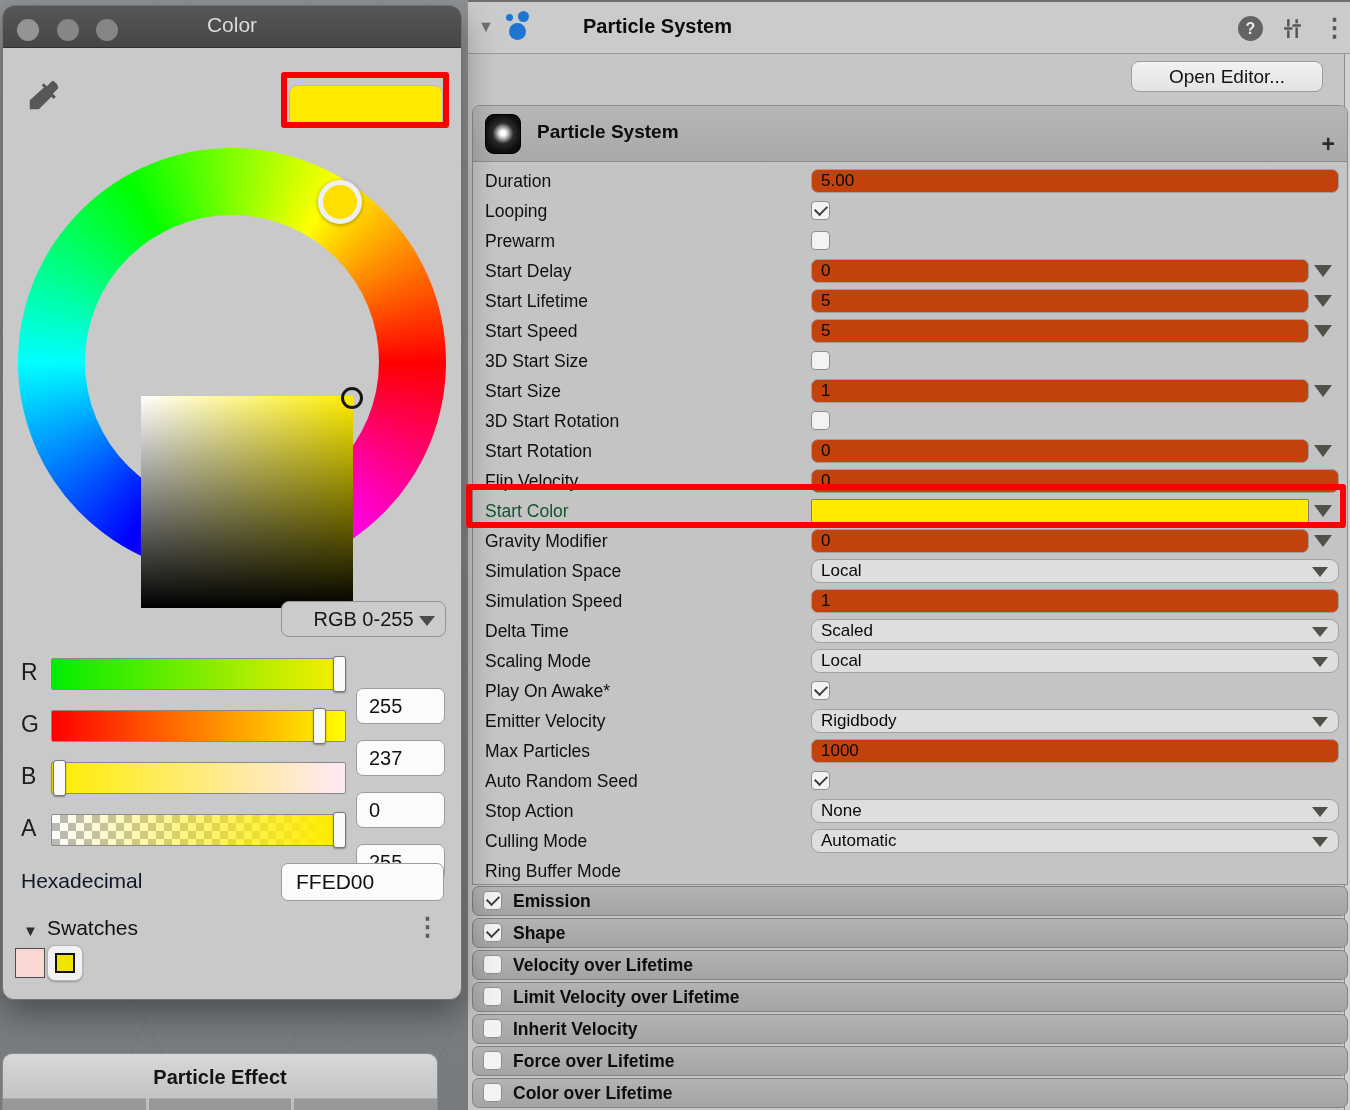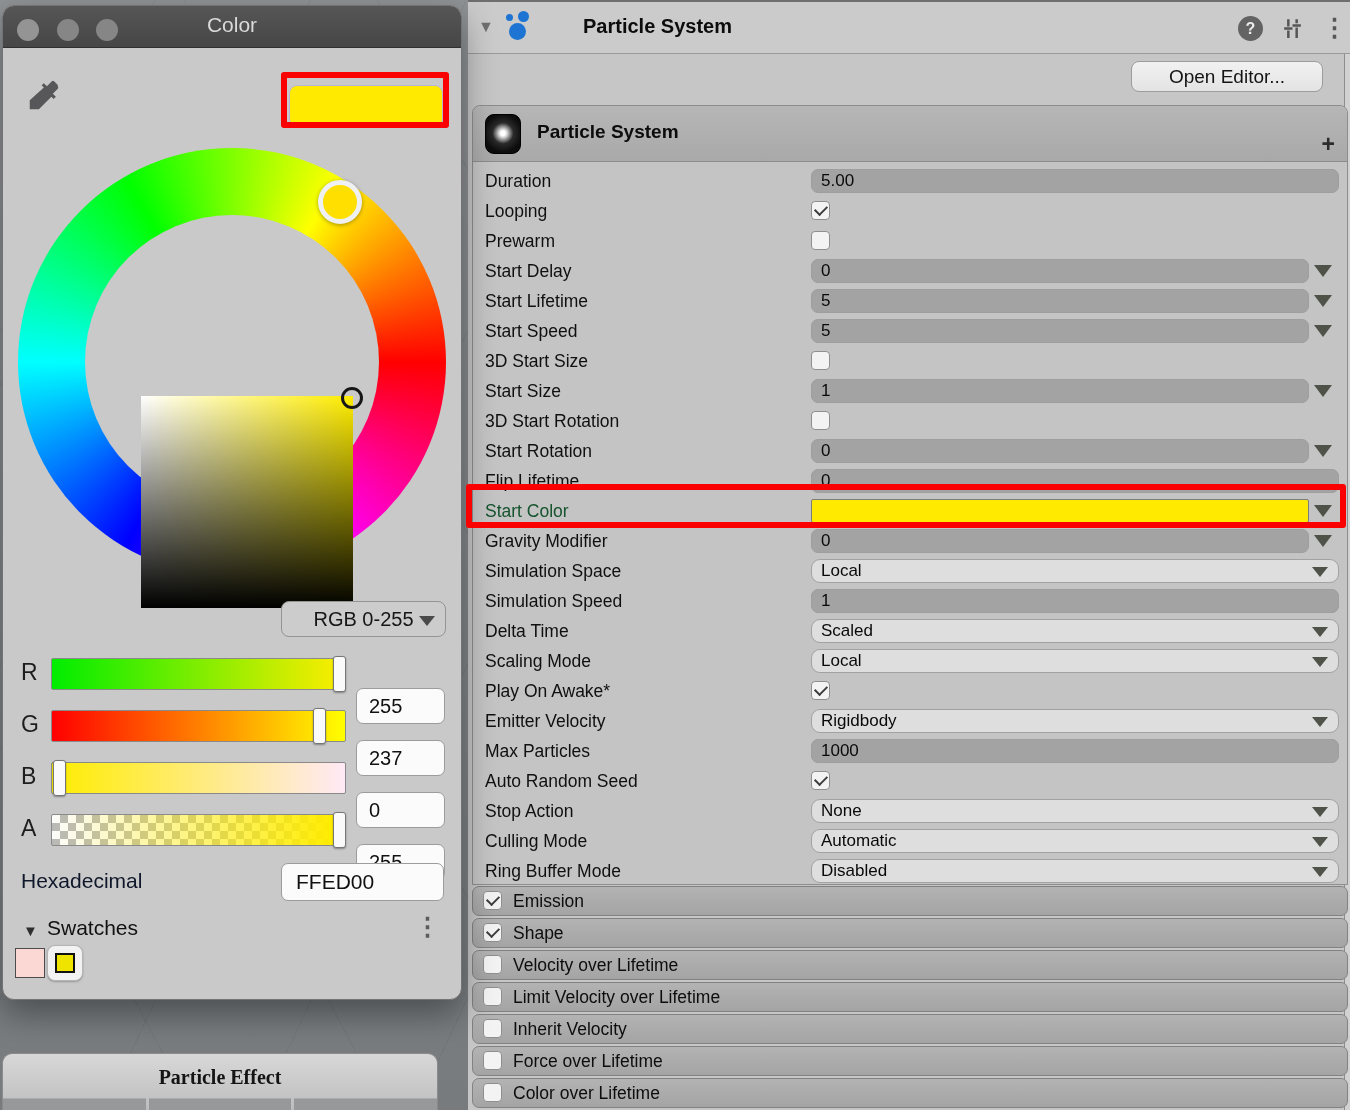--- a/index.html
+++ b/index.html
@@ -82,21 +82,21 @@
     background:#f2f2f2; border:1px solid #b5b5b5; border-radius:8px;
     box-shadow:0 1px 2px rgba(0,0,0,.25); }
   .swatch-yellow { position:absolute; left:7px; top:7px; width:20px; height:20px;
     background:#EFE400; border:2px solid #111; }
 
   
   .pe-panel { position:absolute; left:2px; top:1053px; width:436px; height:57px;
     background:linear-gradient(#d8d8d8,#bdbdbd); border:1px solid #8b8b8b; border-bottom:none;
     border-radius:10px 10px 0 0; z-index:4; }
   .pe-title { position:absolute; left:0; right:0; top:12px; text-align:center;
-    font-size:20px; font-weight:600; color:#141414;font-family:Liberation Serif, serif; }
+    font-size:20px; font-weight:600; color:#141414; }
   .pe-row { position:absolute; left:0; right:0; bottom:0; height:12px; display:flex; gap:3px; }
   .pe-cell { background:#96989a; border-top:1px solid #aaacae; flex:1 1 0; }
 
   
   .inspector { position:absolute; left:468px; top:0; width:882px; height:1110px;
     background:#c6c6c6; border-top:2px solid #6f6f6f; z-index:3; }
   .right-edge { position:absolute; right:0; top:0; width:6px; height:1110px;
     background:#d2d2d2; border-left:1px solid #8d8d8d; }
   .insp-header { position:absolute; left:0; top:0; right:0; height:52px;
     background:#cbcbcb; border-bottom:1px solid #9a9a9a; }
@@ -124,21 +124,21 @@
     border:1px solid #000;
     background:radial-gradient(circle at 50% 48%, #ffffff 0 9%, rgba(255,255,255,.8) 17%,
       rgba(255,255,255,.12) 40%, #0d0d0d 72%) #0d0d0d; }
   .card-title { position:absolute; left:64px; top:15px; font-size:19px; font-weight:bold; color:#0c0c0c; }
   .plus-icon { position:absolute; right:12px; bottom:3px; font-size:23px; font-weight:bold; color:#2c2c2c; }
 
   .prop-list { position:absolute; left:0; top:60px; right:0; }
   .prow { position:relative; height:30px; }
   .plabel { position:absolute; left:12px; top:5px; font-size:17.5px; color:#101010; white-space:nowrap; }
   .pctl { position:absolute; left:338px; right:8px; top:3px; height:24px; }
-  .field { position:absolute; top:0; height:24px; background:#a3a3a3; border:1px solid #9e9e9e;
+  .field { position:absolute; top:0; height:24px; background:#c2410c; border:1px solid #9e9e9e;
     border-radius:7px; font-size:17px; color:#090909; line-height:22px; padding-left:9px;
     white-space:nowrap; overflow:hidden; }
   .field.full { left:0; right:0; }
   .field.num { left:0; width:498px; }
   .vararrow { position:absolute; left:503px; top:6px; width:0; height:0;
     border-left:9px solid transparent; border-right:9px solid transparent;
     border-top:12px solid #4e5248; }
   .dropdown { position:absolute; left:0; right:0; top:0; height:24px; background:#dedede;
     border:1px solid #a2a2a2; border-radius:9px; font-size:17px; color:#090909;
     line-height:22px; padding-left:9px; }
@@ -149,21 +149,21 @@
     border:1px solid #8f8f8f; border-radius:4px; }
   .checkbox.checked:after { content:""; position:absolute; left:3px; top:3px; width:10px; height:6px;
     border-left:2.5px solid #3c3c3c; border-bottom:2.5px solid #3c3c3c; transform:rotate(-45deg); }
   .colorfield { position:absolute; left:0; top:0; width:498px; height:24px;
     background:#FFEA00; border:1px solid #7d7d7d; border-radius:2px; }
 
   .module-list { position:absolute; left:4px; top:884px; width:876px; }
   .mband { position:relative; height:30px; margin-bottom:2px;
     background:linear-gradient(#b3b3b3,#a4a4a4); border:1px solid #828282; border-radius:7px; }
   .mband .checkbox { left:10px; top:4px; }
-  .mband .mlabel { position:absolute; left:40px; top:4px; font-size:17.5px; font-weight:400; color:#0d0d0d; }
+  .mband .mlabel { position:absolute; left:40px; top:4px; font-size:17.5px; font-weight:700; color:#0d0d0d; }
 
   
   .hl { position:absolute; border:6px solid #fb0000; border-radius:3px; z-index:50; }
   .hl-swatch { left:281px; top:72px; width:168px; height:56px; }
   .hl-startcolor { left:466px; top:484px; width:880px; height:44px; }
 </style>
 </head>
 <body>
 
 <div class="scene"></div>
@@ -338,21 +338,21 @@
           </div>
         </div>
         <div class="prow">
           <div class="plabel">Start Rotation</div>
           <div class="pctl">
             <div class="field num">0</div>
             <span class="vararrow"></span>
           </div>
         </div>
         <div class="prow">
-          <div class="plabel">Flip Lifetime</div>
+          <div class="plabel">Flip Velocity</div>
           <div class="pctl">
             <div class="field full">0</div>
           </div>
         </div>
         <div class="prow">
           <div class="plabel" style="color: #14532d;">Start Color</div>
           <div class="pctl">
             <div class="colorfield" style="background: rgb(255, 234, 0);"></div>
             <span class="vararrow"></span>
           </div>
@@ -419,23 +419,20 @@
           </div>
         </div>
         <div class="prow">
           <div class="plabel">Culling Mode</div>
           <div class="pctl">
             <div class="dropdown"><span>Automatic</span><span class="tri"></span></div>
           </div>
         </div>
         <div class="prow">
           <div class="plabel">Ring Buffer Mode</div>
-          <div class="pctl">
-            <div class="dropdown"><span>Disabled</span><span class="tri"></span></div>
-          </div>
         </div>
       </div>
   </div>
 
   <div class="module-list" id="module-list">
       <div class="mband">
         <div class="checkbox checked"></div>
         <div class="mlabel">Emission</div>
       </div>
       <div class="mband">

